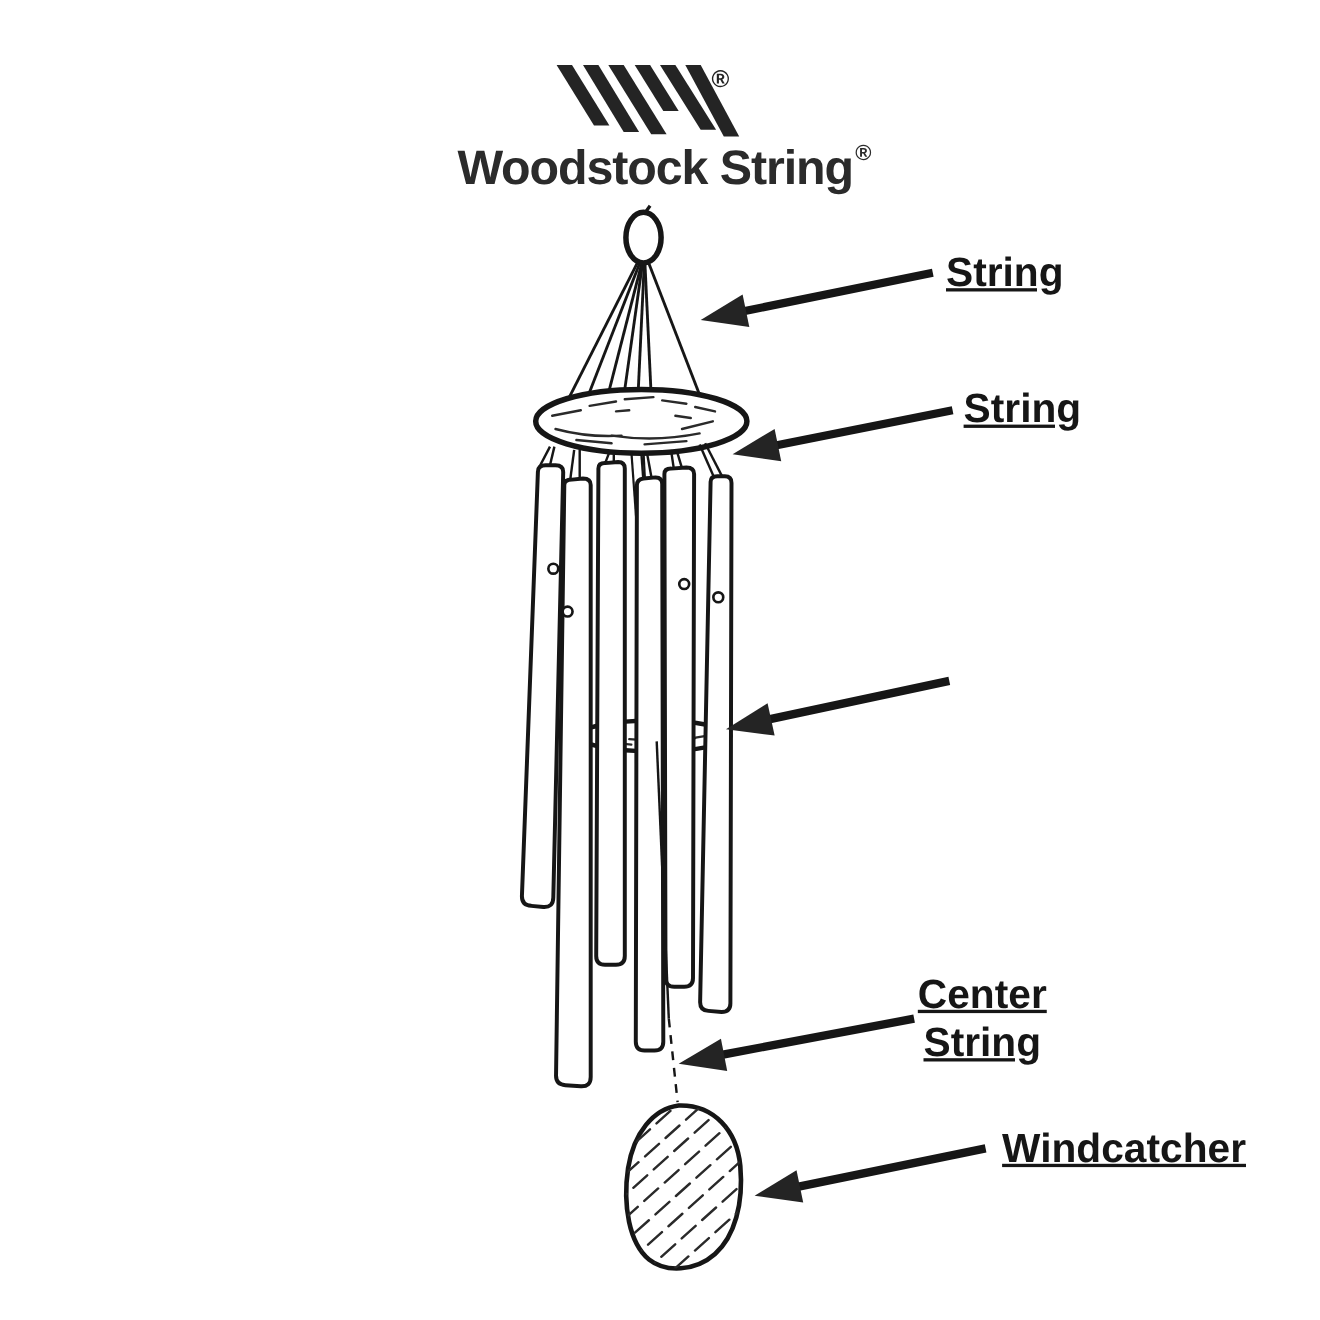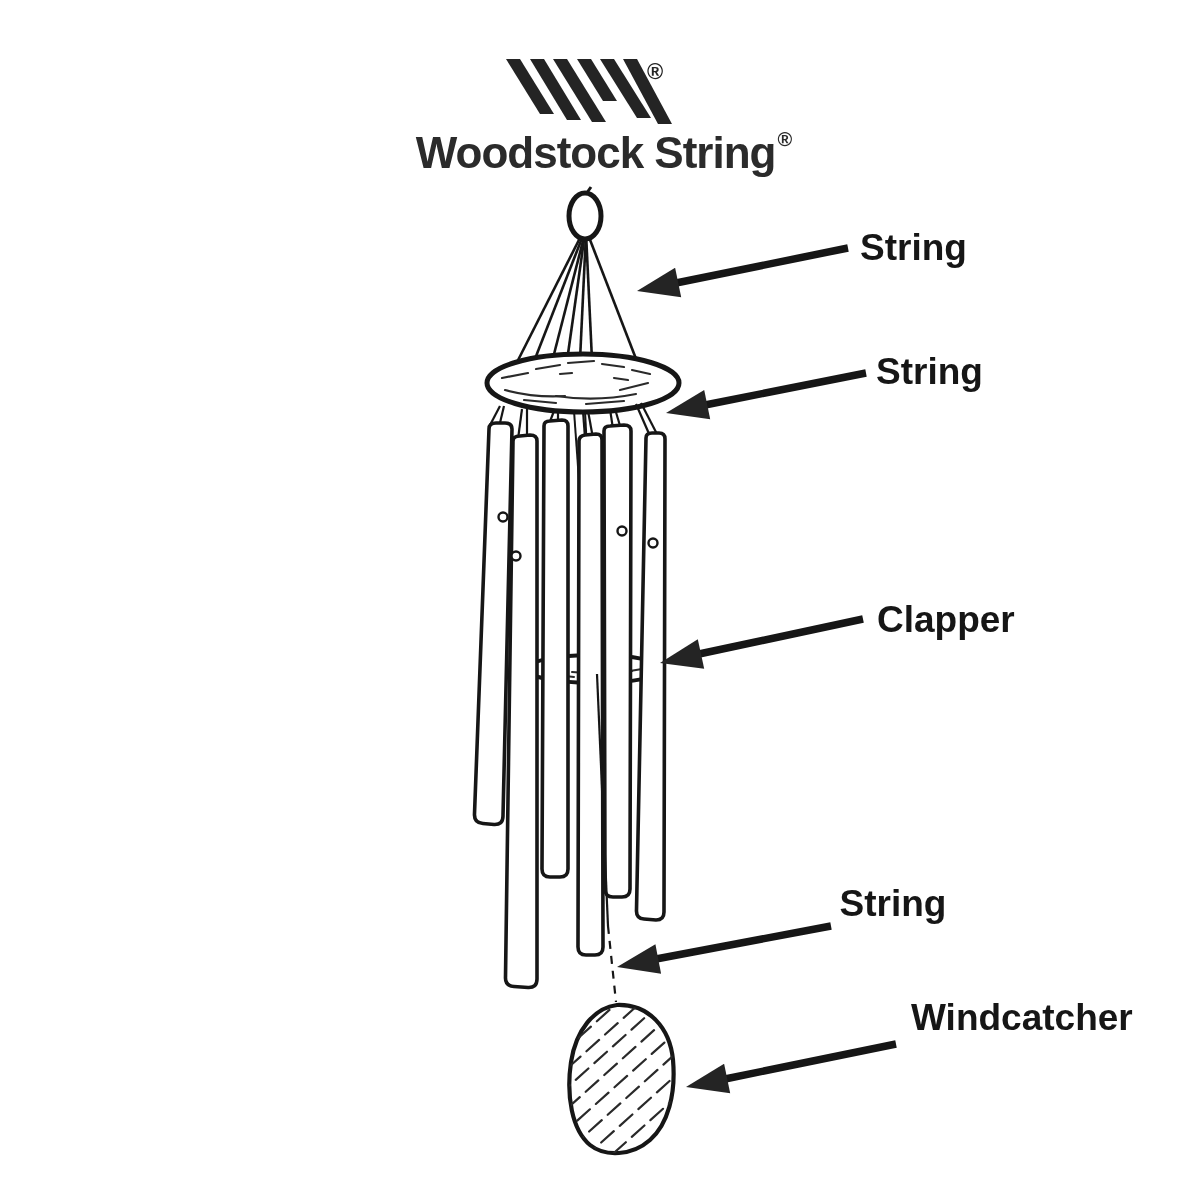--- a/index.html
+++ b/index.html
@@ -6,21 +6,21 @@
   .stage {
     position:relative; width:1200px; height:1200px;
     background:#ffffff; overflow:hidden;
     font-family:"Liberation Sans", sans-serif;
   }
   .stage svg.art { position:absolute; left:0; top:0; width:1200px; height:1200px; }
 
   .part-label {
     position:absolute;
     font-weight:700; font-size:37px; line-height:44px;
-    color:#161616; letter-spacing:0px; white-space:nowrap;
+    color:#161616; letter-spacing:0px; white-space:nowrap;text-decoration:underline;
   }
   .label-center-string { text-align:center; width:200px; }
 
   .brand-title {
     position:absolute; left:0; top:128px; width:1208px;
     text-align:center; font-weight:700; font-size:44px;
     color:#2b2b2b; letter-spacing:-1px; white-space:nowrap;
   }
   .brand-title sup { font-size:20px; vertical-align:22px; letter-spacing:0; margin-left:2px; }
 
@@ -180,21 +180,21 @@
   </svg>
 
   <div class="brand-title">
     <span>Woodstock String</span><sup>®</sup>
   </div>
 
   <div class="part-label" style="left:860px; top:226px;">String</div>
 
   <div class="part-label" style="left:876px; top:350px;">String</div>
 
-  <div class="part-label" style="left:877px; top:598px;">Clapper</div>
 
   <div class="part-label label-center-string" style="left:793px; top:882px;">
+    <div>Center</div>
     <div>String</div>
   </div>
 
-  <div class="part-label" style="left:911px; top:996px;">Windcatcher</div>
+  <div class="part-label" style="left:911px; top:1022px;">Windcatcher</div>
 
 </div>
 
 </body></html>

